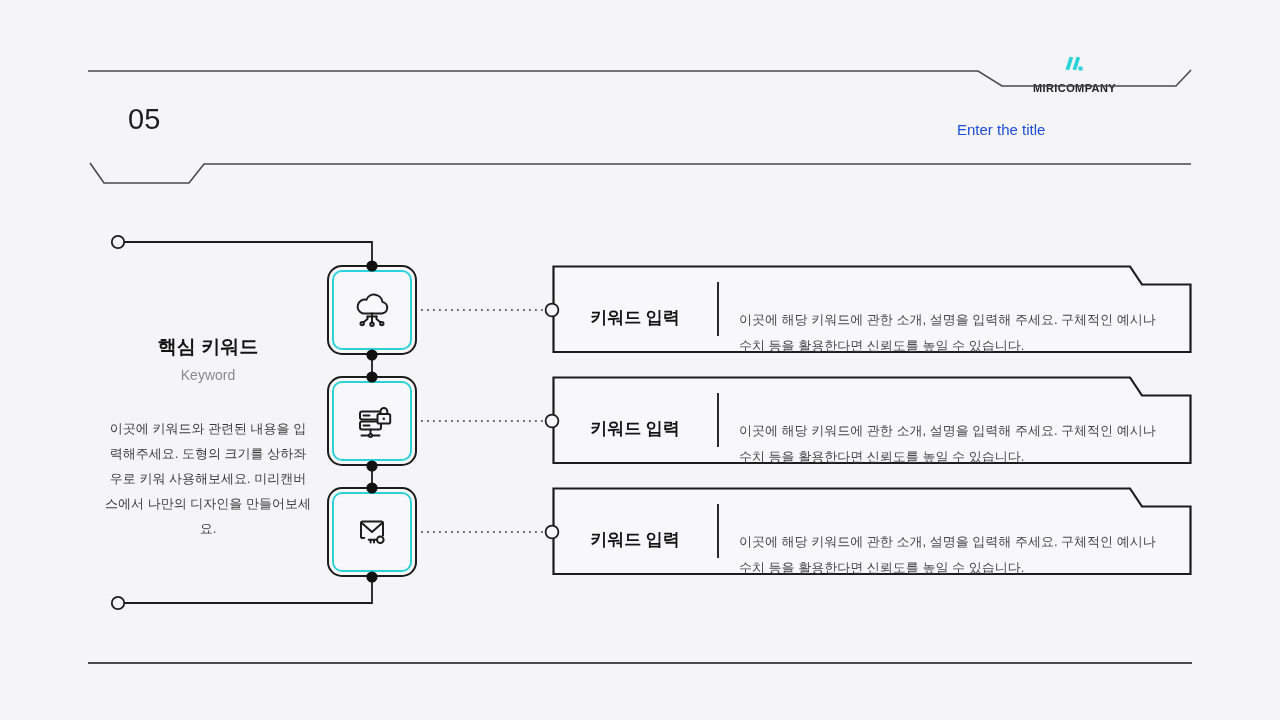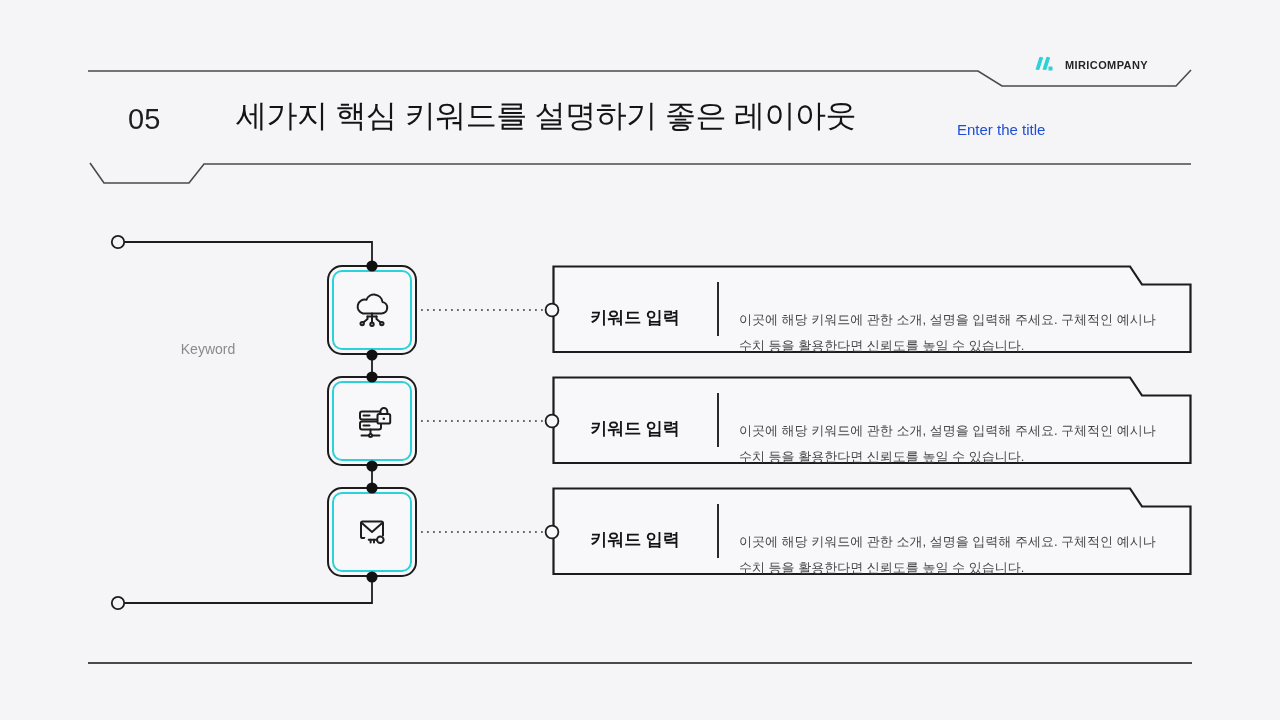--- a/index.html
+++ b/index.html
@@ -1,18 +1,18 @@
 <!DOCTYPE html>
 <html><head>
 <meta charset="utf-8">
 <style>
   html,body{margin:0;padding:0;}
   body{font-family:"Liberation Sans","DejaVu Sans",sans-serif;}
   .slide{position:relative;width:1280px;height:720px;background:#f5f4f6;overflow:hidden;}
-  .abs{position:absolute;}
+  .abs{position:absolute;flex-direction:column;}
   svg{display:block;}
   .overlay{position:absolute;left:0;top:0;width:1280px;height:720px;pointer-events:none;z-index:5;}
 
   
   .slide-number{left:128px;top:103px;font-size:29px;color:#1d1d1e;z-index:3;}
   .slide-title{left:236px;top:95px;font-size:31px;font-weight:500;color:#141414;letter-spacing:-0.5px;z-index:3;}
   .title-placeholder{left:957px;top:121px;font-size:15px;color:#1d4ed8;z-index:3;}
 
   
   .logo{left:1033px;top:56px;display:flex;align-items:center;gap:8px;z-index:3;}
@@ -38,38 +38,39 @@
   .kw-divider{position:absolute;left:165px;top:17px;height:54px;width:2px;background:#2a2a2a;}
   .kw-desc{position:absolute;left:187px;top:0;width:425px;height:88px;display:flex;align-items:center;
            font-size:13px;color:#46464a;line-height:26px;margin-top:24px;}
 </style>
 </head>
 <body>
 
 <div class="slide">
 
   <div class="abs slide-number">05</div>
-  <div class="abs slide-title">세가지 핵심 키워드를 설명하기 좋은 레이아웃</div>
   <div class="abs title-placeholder">Enter the title</div>
 
   <div class="abs logo">
     <span>
       <svg width="24" height="18" viewBox="0 0 24 18">
         <g fill="#2bd2d9">
           <path d="M2.5 13.5 L6.2 1.8 Q6.6 0.6 7.8 0.9 L10.2 1.5 L6.6 13 Q6.2 14.2 5 13.9 Z"></path>
           <path d="M9.5 13.5 L13.2 1.8 Q13.6 0.6 14.8 0.9 L17.2 1.5 L13.6 13 Q13.2 14.2 12 13.9 Z"></path>
           <rect x="15.5" y="10.5" width="4" height="4" rx="0.6"></rect>
         </g>
       </svg>
     </span>
     <span class="logo-text">MIRICOMPANY</span>
   </div>
 
   <div class="abs left-panel">
+    <div class="left-title">핵심 키워드</div>
     <div class="left-sub">Keyword</div>
+    <div class="left-desc">이곳에 키워드와 관련된 내용을 입력해주세요. 도형의 크기를 상하좌우로 키워 사용해보세요. 미리캔버스에서 나만의 디자인을 만들어보세요.</div>
   </div>
 
   <div class="abs icon-box" style="top:265px;">
     <div class="inner">
       <svg width="48" height="48" viewBox="0 0 48 48" fill="none" stroke="#1d1d1d" stroke-width="2" stroke-linecap="round" stroke-linejoin="round">
         <path d="M15 27.5 h18.5 a5.8 5.8 0 0 0 1 -11.5 A8.4 8.4 0 0 0 18.4 13.8 A6.3 6.3 0 0 0 15 27.5 Z"></path>
         <path d="M19.5 30.5 h9"></path>
         <path d="M24 27.5 v9"></path>
         <path d="M19.5 30.5 v2.5 l-4.2 3.5"></path>
         <path d="M28.5 30.5 v2.5 l4.2 3.5"></path>

